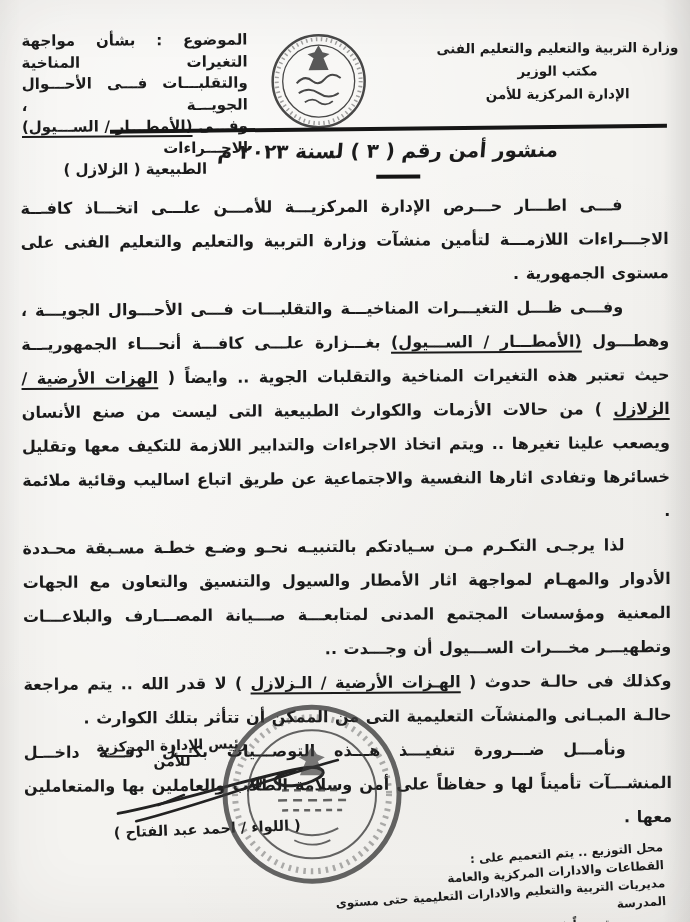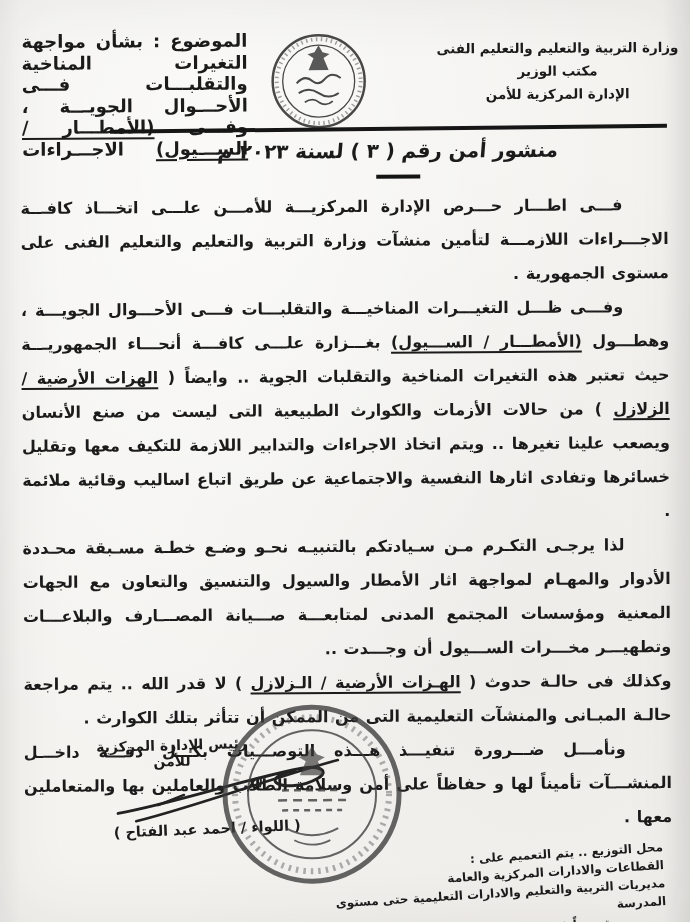--- a/index.html
+++ b/index.html
@@ -12,21 +12,21 @@
       #f4f3f0;
     box-shadow: inset 0 0 70px rgba(60,55,45,.08);
     font-family:"DejaVu Sans", sans-serif;
     color:#1b1b1b;
   }
   .tilt{position:absolute;inset:0;transform:rotate(-0.35deg);}
   .ministry{position:absolute;top:38px;right:8px;width:244px;text-align:center;
     font-weight:bold;font-size:13.5px;line-height:23px;direction:rtl;}
   .seal{position:absolute;top:31px;left:271px;width:100px;height:100px;opacity:.87;}
   .subject{position:absolute;top:29px;left:24px;width:226px;direction:rtl;
-    font-weight:bold;font-size:18px;line-height:21.5px;}
+    font-weight:bold;font-size:15px;line-height:21.5px;}
   .subject .j{text-align:justify;text-align-last:justify;}
   .subject .c{text-align:center;}
   .rule{position:absolute;top:127px;left:112px;width:557px;height:3.5px;background:#161616;transform:rotate(-0.25deg);}
   .title{position:absolute;top:139px;left:90px;right:0;text-align:center;direction:rtl;
     font-weight:bold;font-size:20px;transform:skewX(-5deg);}
   .title-underline{position:absolute;top:175px;left:378px;width:44px;height:4px;background:#141414;}
   .bodytext{position:absolute;top:190px;left:22px;right:20px;direction:rtl;text-align:justify;
     font-weight:bold;font-size:16px;line-height:34px;word-spacing:1px;}
   .bodytext p{margin:0;}
   .indent{text-indent:46px;}
@@ -62,20 +62,21 @@
         <path d="M28 52 q8 -9 16 -2 q6 5 12 -2 q7 -8 16 -1" stroke-width="2"></path>
         <path d="M30 62 q10 -7 20 0 t20 0" stroke-width="2"></path>
         <path d="M36 71 q8 -5 14 0 q7 5 14 -1" stroke-width="1.8"></path>
       </g>
     </svg>
 
     <div class="subject">
       <div class="j">الموضوع : بشأن مواجهة التغيرات المناخية</div>
       <div class="j">والتقلبـــات فـــى الأحـــوال الجويـــة ،</div>
       <div class="j"><span>وفـــى </span><span class="u">(الأمطـــار / الســـيول)</span><span> الاجـــراءات</span></div>
+      <div class="c">الطبيعية ( الزلازل )</div>
     </div>
 
     <div class="rule"></div>
 
     <div class="title">منشور أمن رقم ( ٣ ) لسنة ٢٠٢٣ م</div>
     <div class="title-underline"></div>
 
     <div class="bodytext">
       <p class="indent">فـــى اطـــار حـــرص الإدارة المركزيـــة للأمـــن علـــى اتخـــاذ كافـــة الاجـــراءات اللازمـــة لتأمين منشآت وزارة التربية والتعليم والتعليم الفنى على مستوى الجمهورية .</p>
       <p class="indent"><span>وفـــى ظـــل التغيـــرات المناخيـــة والتقلبـــات فـــى الأحـــوال الجويـــة ، وهطـــول </span><span class="u">(الأمطـــار / الســـيول)</span><span> بغـــزارة علـــى كافـــة أنحـــاء الجمهوريـــة حيث تعتبر هذه التغيرات المناخية والتقلبات الجوية .. وايضاً ( </span><span class="u">الهزات الأرضية / الزلازل</span><span> ) من حالات الأزمات والكوارث الطبيعية التى ليست من صنع الأنسان ويصعب علينا تغيرها .. ويتم اتخاذ الاجراءات والتدابير اللازمة للتكيف معها وتقليل خسائرها وتفادى اثارها النفسية والاجتماعية عن طريق اتباع اساليب وقائية ملائمة .</span></p>

